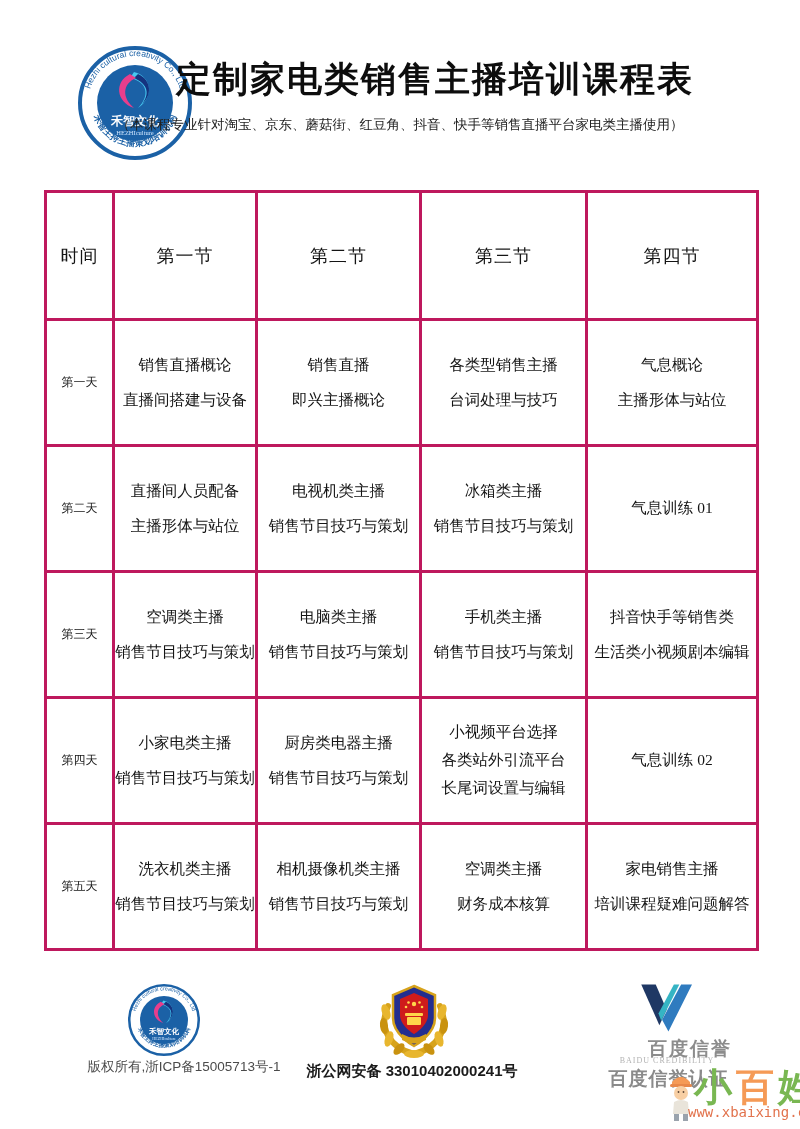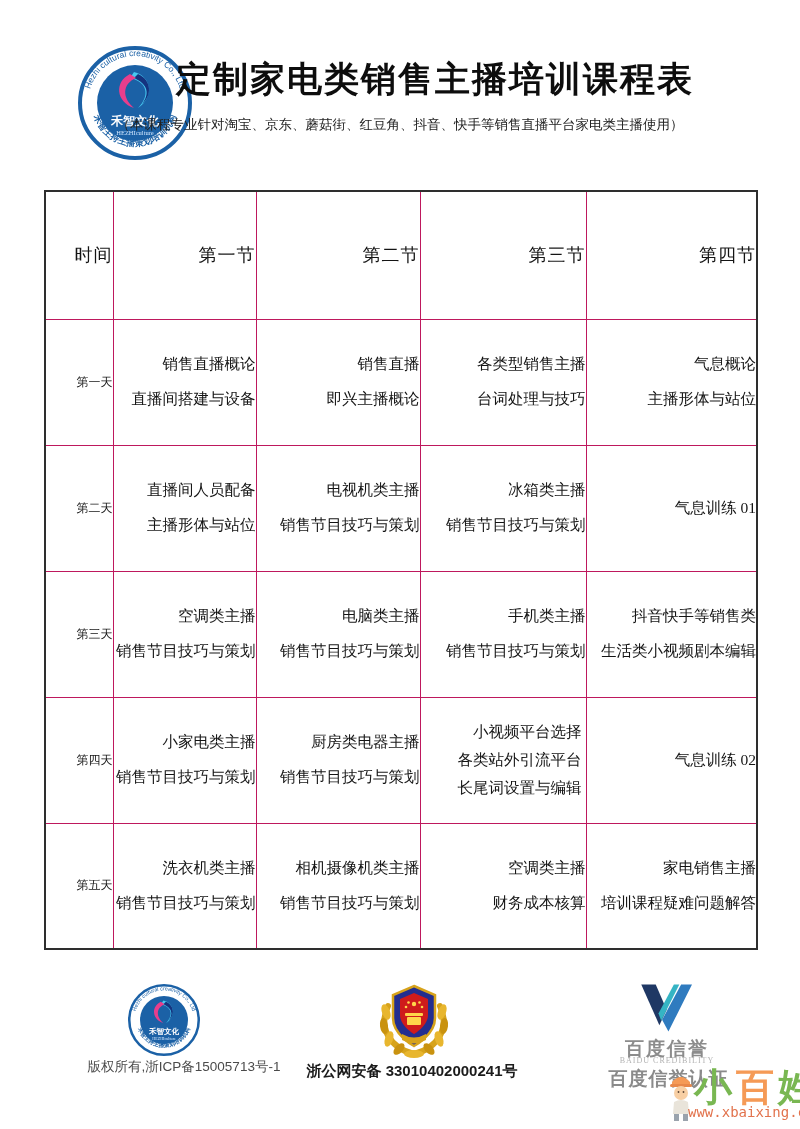--- a/index.html
+++ b/index.html
@@ -22,41 +22,41 @@
     position:absolute; left:0; right:0; top:116px;
     text-align:center; font-size:13.5px; color:#222;
   }
   
   .table-wrap { position:absolute; left:44px; top:190px; width:712px; }
   table.course {
     width:712px; border-collapse:collapse; table-layout:fixed;
     border:2px solid #2e2e2e;
   }
   table.course th, table.course td {
-    border:1px solid #be185d; text-align:right; vertical-align:middle;
+    border:3px solid #be185d; text-align:center; vertical-align:middle;
     font-weight:normal; color:#141414;
   }
   table.course thead tr { height:128px; }
   table.course tbody tr { height:126px; }
   th { font-size:18px; letter-spacing:1px; }
   .day-cell { font-size:12px; }
   .course-cell { font-size:15.5px; }
   .course-line { margin:14px 0; }
   .course-cell.compact .course-line { margin:7px 4px; }
   
   .footer-text {
     position:absolute; font-family:"Liberation Sans","DejaVu Sans",sans-serif;
   }
   .icp-text { left:54px; top:1058px; width:260px; text-align:center;
     font-size:13.5px; color:#4a4a4a; }
   .police-badge { position:absolute; left:372px; top:980px; width:84px; height:80px; }
   .police-text { left:302px; top:1062px; width:220px; text-align:center;
     font-size:15px; font-weight:bold; color:#1b1b1b; }
   .baidu-logo { position:absolute; left:634px; top:982px; width:58px; height:52px; }
-  .baidu-name { left:602px; top:1036px; width:130px; text-align:center;
+  .baidu-name { left:602px; top:1036px; width:130px; text-align:right;
     font-size:19px; font-weight:bold; color:#8c8c8c; letter-spacing:2px; }
   .baidu-en { left:602px; top:1056px; width:130px; text-align:center;
     font-size:8px; color:#b3b3b3; letter-spacing:1px;font-family:Liberation Serif, serif; }
   .baidu-cert { left:596px; top:1066px; width:145px; text-align:center;
     font-size:19px; font-weight:bold; color:#8a8a8a; letter-spacing:1px; }
   
   .mascot { position:absolute; left:666px; top:1074px; width:30px; height:48px; }
   .watermark-text {
     position:absolute; left:694px; top:1062px; width:104px;
     font-size:38px; font-weight:bold; letter-spacing:4px; white-space:nowrap;

